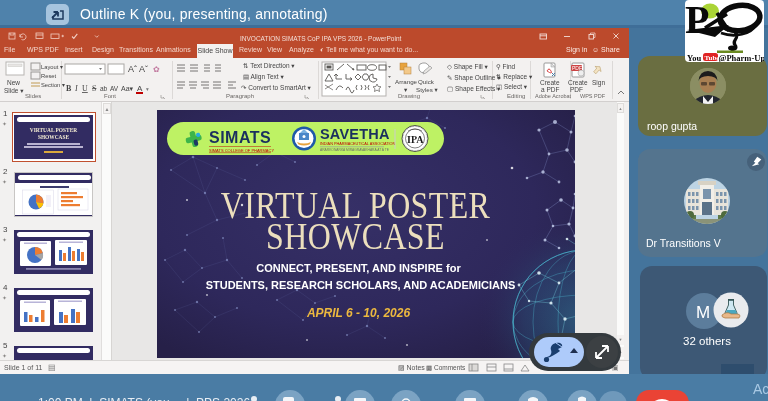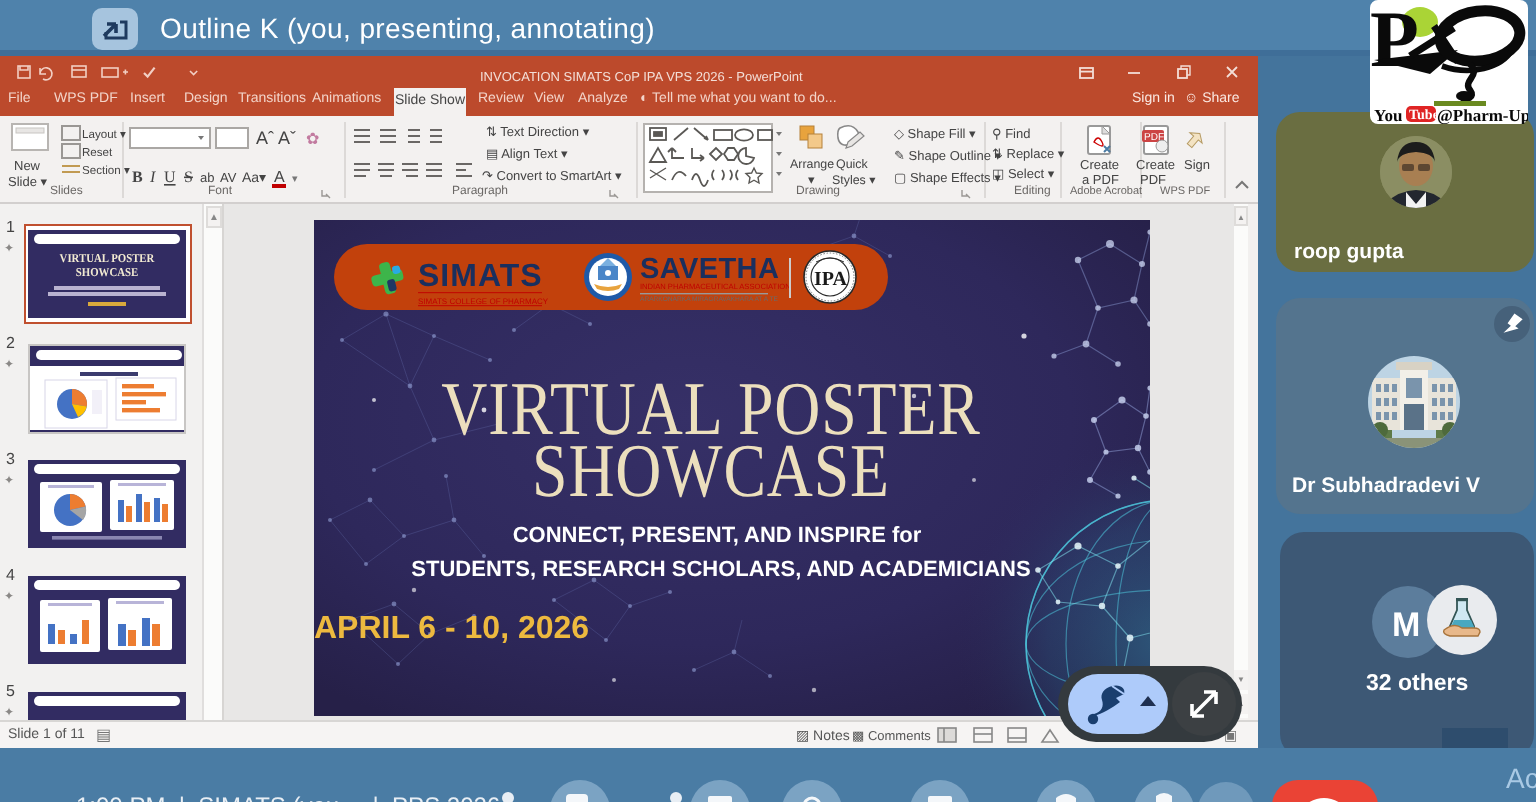--- a/index.html
+++ b/index.html
@@ -29,29 +29,29 @@
 #canvas { left:112px; top:74px; width:505px; height:286px; background:#e8e7e6; }
 #canvscroll { left:617px; top:74px; width:7px; height:286px; background:#fbfbfa; }
 #statusbar { left:0; top:332px; width:629px; height:14px; background:#f6f4f3; border-top:1px solid #d8d6d4; }
 
 .thumbnum { position:absolute; font-size:8px; color:#444; }
 .thumbstar { position:absolute; font-size:6px; color:#8a8886; }
 .thumb { position:absolute; left:14px; width:79px; height:44px; background:#322c62; overflow:hidden; }
 
 
 #slide { left:157px; top:110px; width:418px; height:248px; background:#322c62; overflow:hidden; }
-#pill { position:absolute; left:10px; top:12px; width:277px; height:33px; background:#c2410c; border-radius:17px; }
+#pill { position:absolute; left:10px; top:12px; width:277px; height:33px; background:#bef264; border-radius:17px; }
 #title1 { position:absolute; left:0; top:73px; width:397px; text-align:center; font-family:"Liberation Serif",serif; font-size:38px; color:#ecdfbd; letter-spacing:0.5px; transform:scale(0.84,1); }
 #title2 { position:absolute; left:0; top:104px; width:397px; text-align:center; font-family:"Liberation Serif",serif; font-size:38px; color:#ecdfbd; letter-spacing:0.5px; transform:scale(0.84,1); }
 #sub1 { position:absolute; left:0; top:152px; width:403px; text-align:center; font-size:11px; font-weight:bold; color:#fff; }
 #sub2 { position:absolute; left:0; top:169px; width:407px; text-align:center; font-size:11px; font-weight:bold; color:#fff; }
-#dateline { position:absolute; left:0; top:196px; width:403px; text-align:left; font-size:16px; font-weight:bold; color:#edb93f; }
-
-
-.tile { position:absolute; border-radius:12px; overflow:hidden;font-weight:bold; }
+#dateline { position:absolute; left:0; top:196px; width:403px; text-align:center; font-size:12px; font-weight:bold; color:#edb93f;font-style:italic; }
+
+
+.tile { position:absolute; border-radius:12px; overflow:hidden; }
 #tile1 { left:638px; top:56px; width:129px; height:80px; background:#6a6e41; }
 #tile2 { left:638px; top:149px; width:129px; height:108px; background:#54748e; }
 #tile3 { left:640px; top:266px; width:127px; height:113px; background:#3d5875; }
 .tname { position:absolute; color:#fff; font-size:10.5px; }
 #logo { left:685px; top:0px; width:79px; height:62px; background:#fff; border-radius:4px; }
 
 
 #fab { left:529px; top:333px; width:92px; height:38px; background:#343a3e; border-radius:19px; }
 #fabblue { position:absolute; left:5px; top:4px; width:50px; height:30px; background:#aecbfa; border-radius:15px; }
 #fabcircle { position:absolute; left:57px; top:3px; width:32px; height:32px; background:#3c4043; border-radius:16px; }
@@ -596,21 +596,21 @@
       <path d="M46 66 l12 0 0 9 -12 0 z" fill="#5e7a48"></path>
       <path d="M80 66 l12 0 0 9 -12 0 z" fill="#5e7a48"></path>
       <rect x="46" y="70" width="46" height="5" fill="#8a9378"></rect>
       <circle cx="52" cy="66" r="4" fill="#4e6a3c"></circle>
       <circle cx="87" cy="66" r="4" fill="#4e6a3c"></circle>
       <rect x="60" y="32" width="18" height="4" fill="#d8d2c4"></rect>
     </g>
     <circle cx="118" cy="13" r="9" fill="#46617a"></circle>
     <path d="M116 8 l5 0 -1 5 2 0 -5 6 1 -5 -2 0 z" fill="#fff" transform="rotate(35 118 13)"></path>
   </svg>
-  <div class="tname" style="left:8px;top:88px;">Dr Subhadradevi V</div>
+  <div class="tname" style="left:8px;top:88px;">Dr Transitions V</div>
 </div>
 <div class="tile" id="tile3">
   <svg width="127" height="113" style="position:absolute;left:0;top:0">
     <circle cx="64" cy="45" r="18" fill="#5c7d9c"></circle>
     <text x="56" y="52" font-size="17" fill="#fff" font-family="Liberation Sans">M</text>
     <circle cx="91" cy="44" r="17.5" fill="#e9ebee"></circle>
     <g transform="translate(80,32)">
       <path d="M8.5 2 l5 0 0 5 3.5 8 q.5 2 -1.5 2 l-9 0 q-2 0 -1.5 -2 l3.5 -8 z" fill="#cfe8f2" stroke="#355" stroke-width="0.9"></path>
       <path d="M7 12 l8.5 0 2 4.5 q.3 1 -1 1 l-10.5 0 q-1.3 0 -1 -1 z" fill="#4aa8c0"></path>
       <rect x="8" y="1" width="6" height="1.6" fill="#355"></rect>

